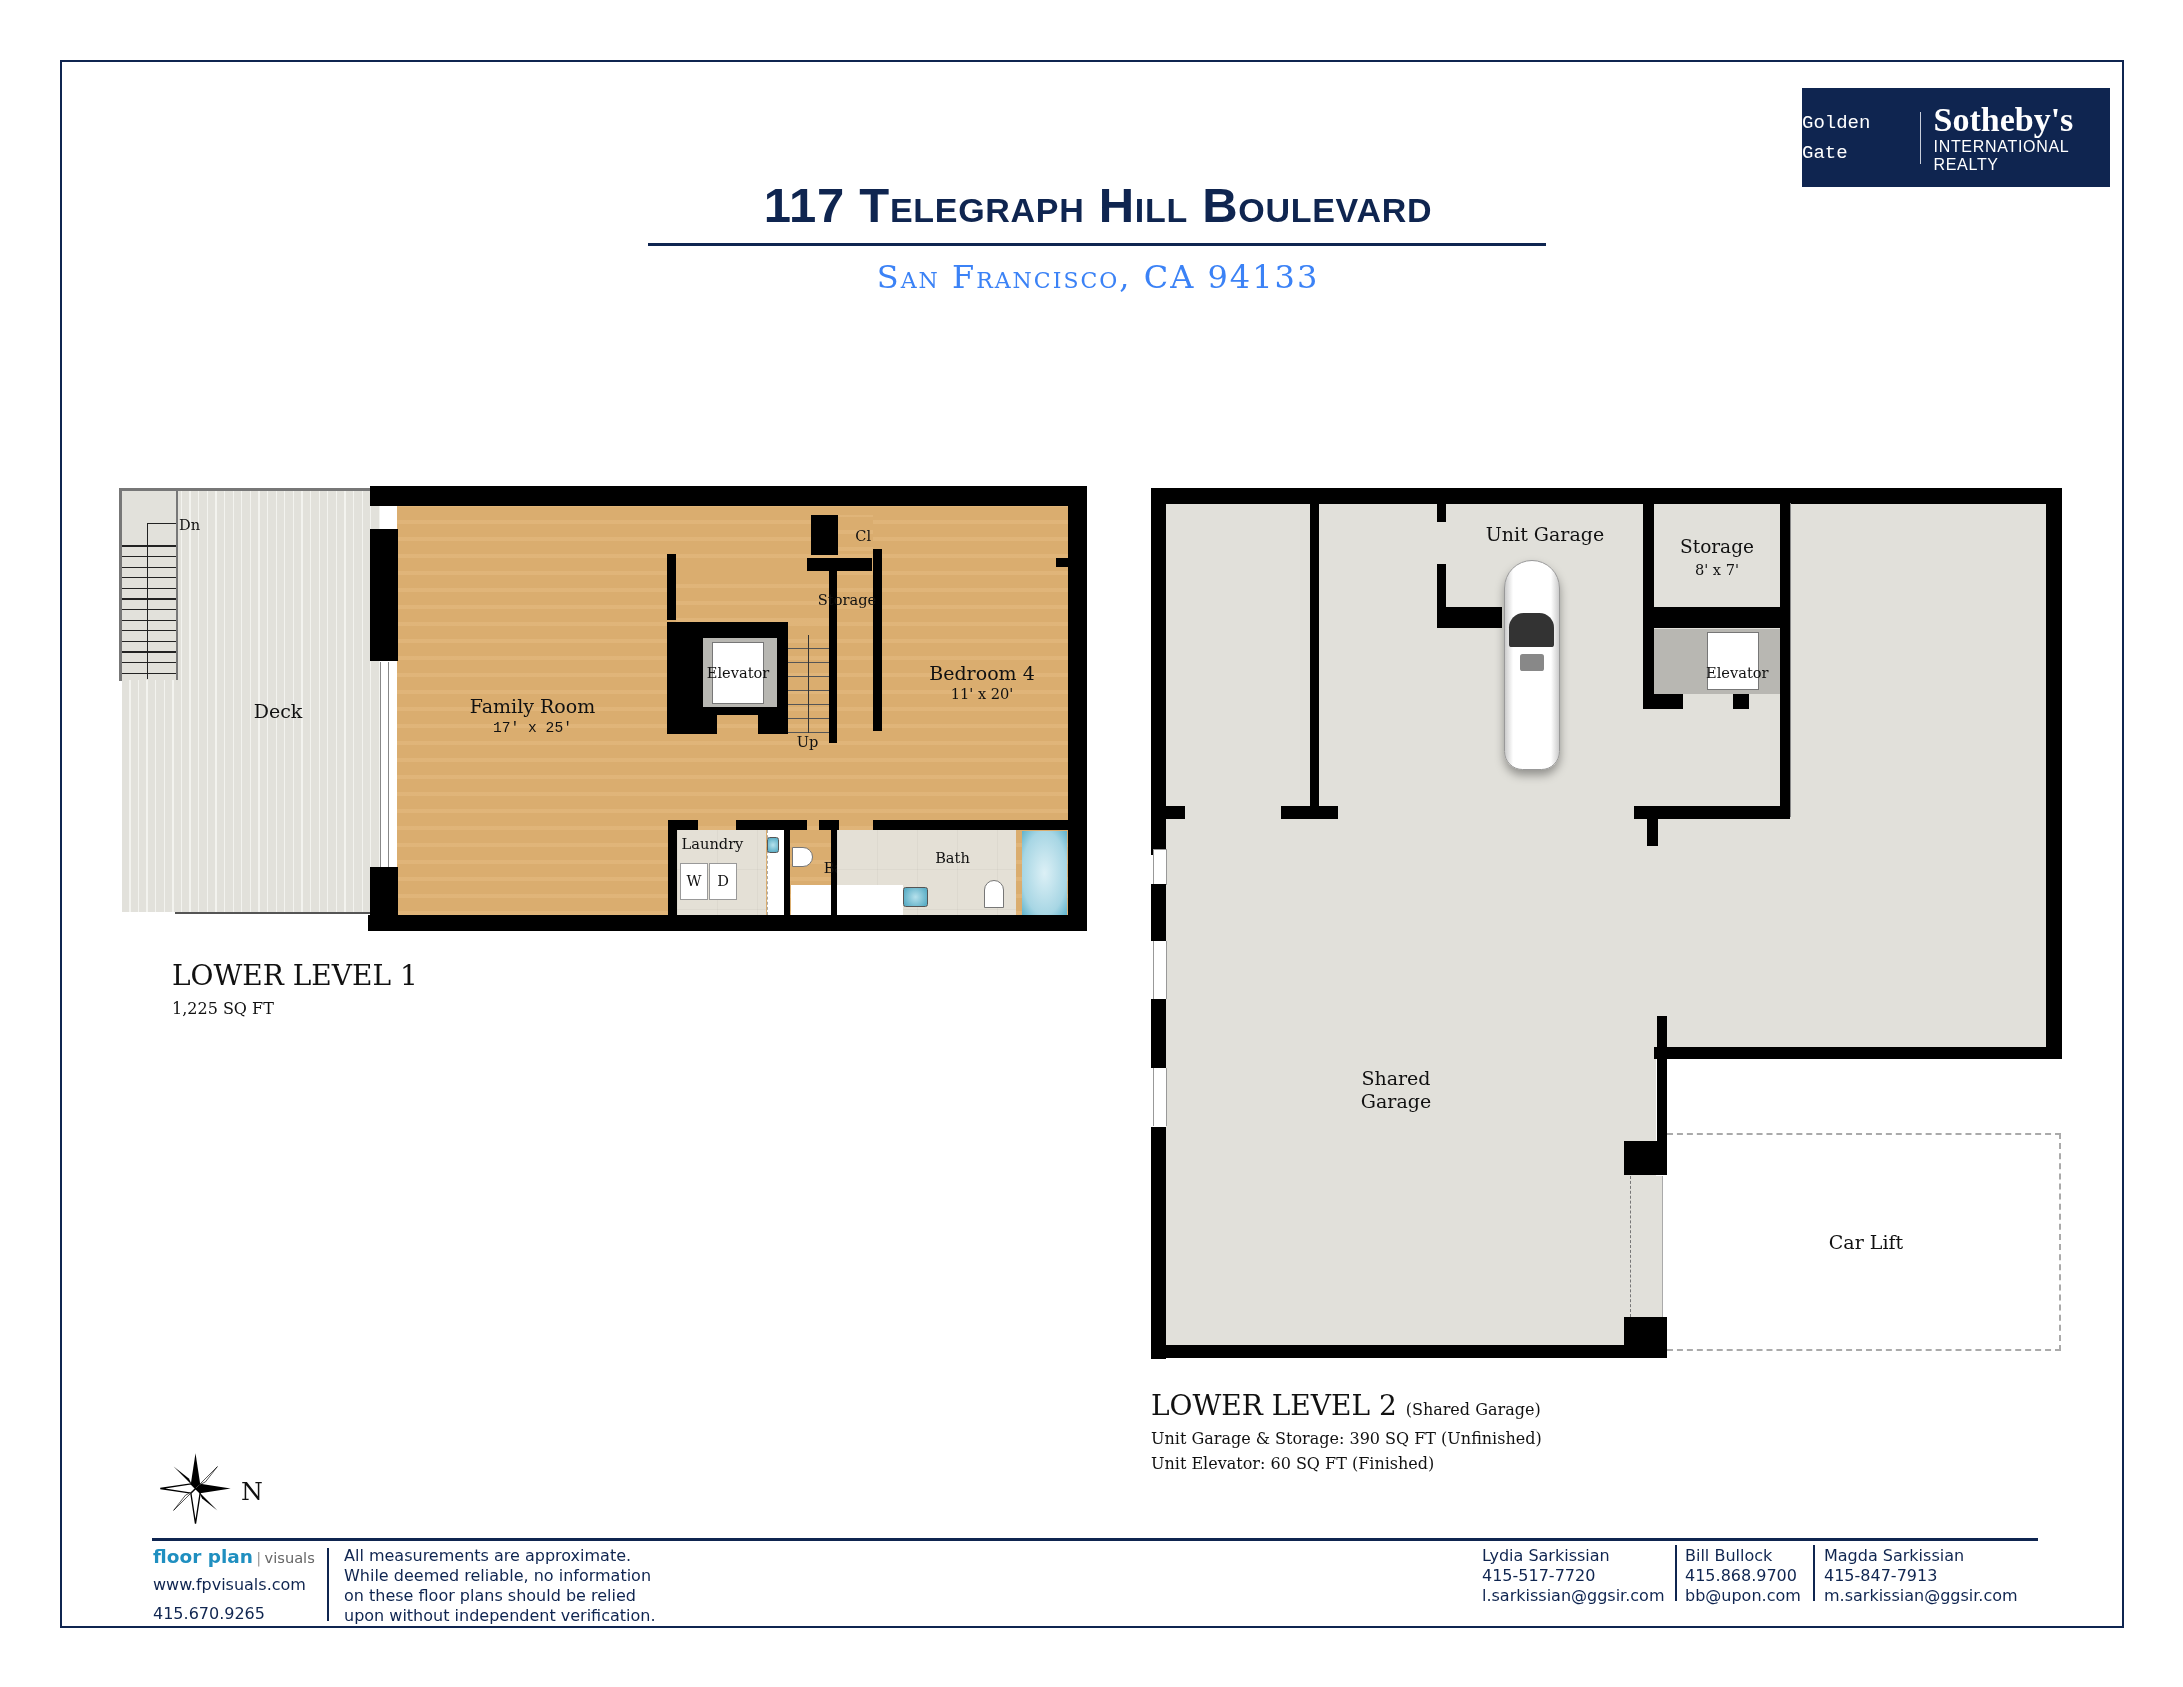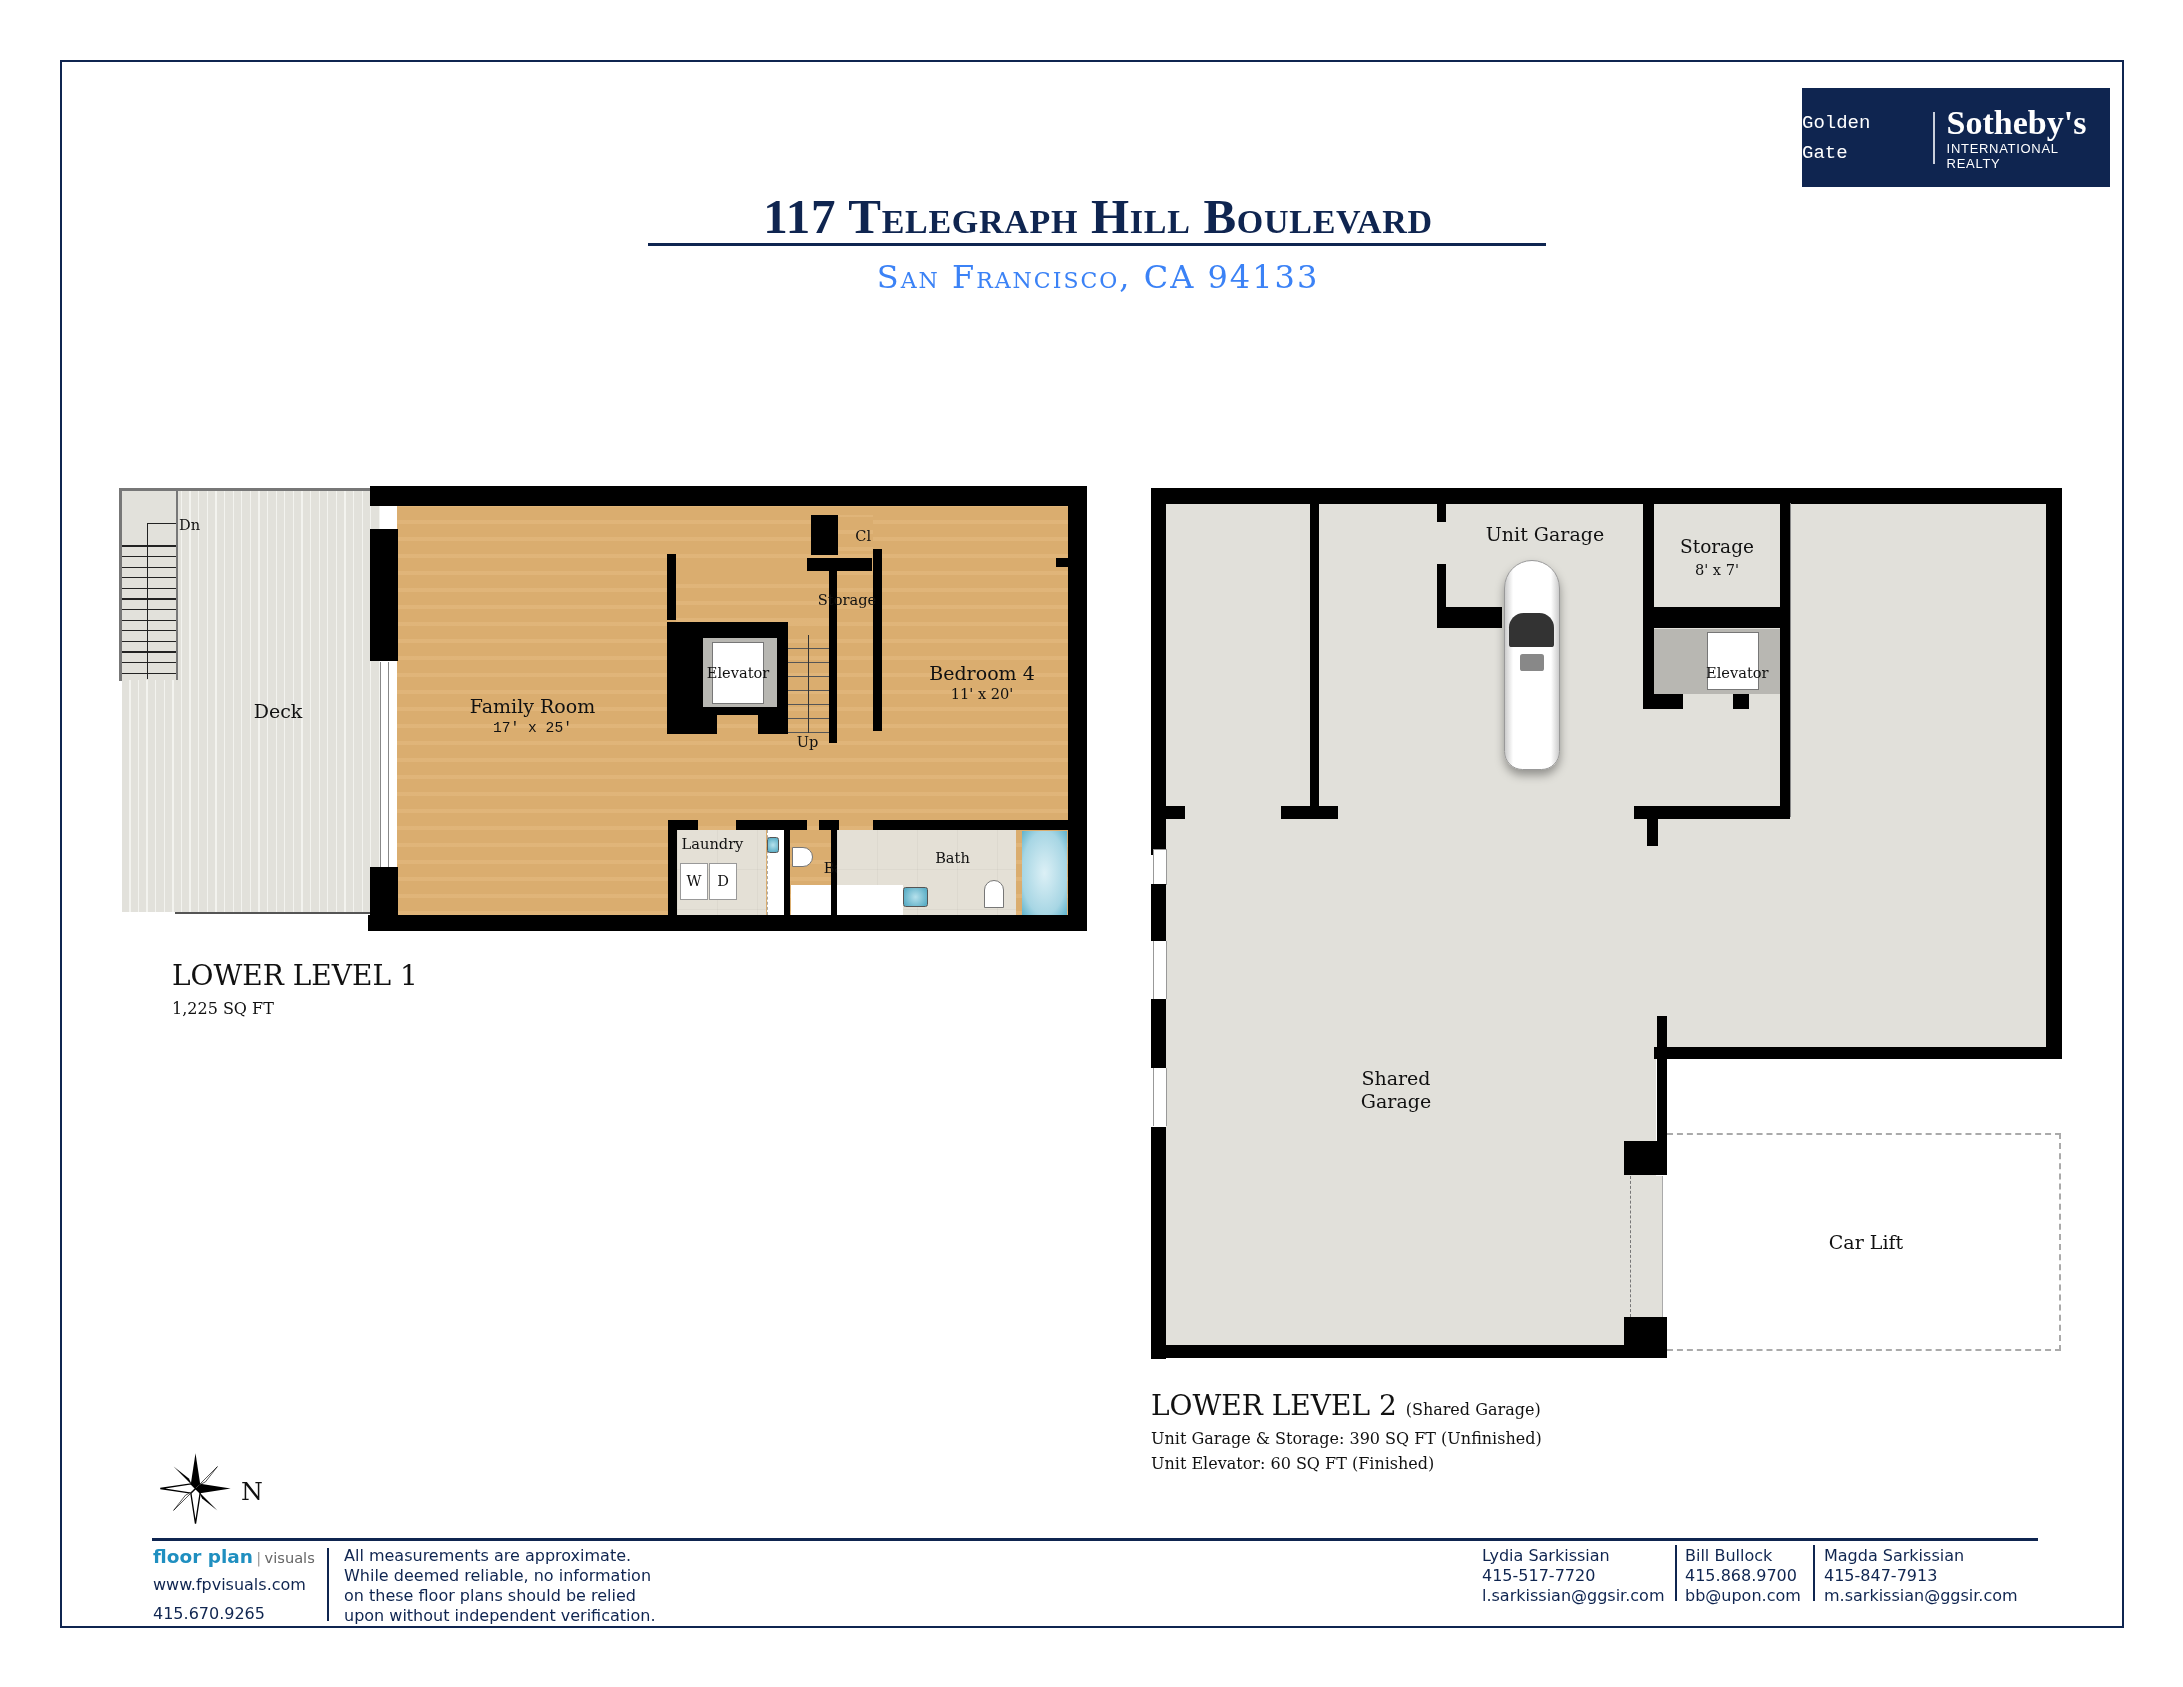--- a/index.html
+++ b/index.html
@@ -1,28 +1,28 @@
 <!DOCTYPE html>
 <html style="font-size:10.6px"><head>
 <meta charset="utf-8">
 <style>
   html,body{margin:0;padding:0;background:#fff;}
   body{width:2183px;height:1687px;position:relative;overflow:hidden;font-family:"DejaVu Serif","Liberation Serif",serif;color:#111;}
   .abs{position:absolute;}
   .frame{position:absolute;left:60px;top:60px;width:2064px;height:1568px;border:2.6px solid #0f2550;box-sizing:border-box;}
   
-  .title{left:635px;top:188px;width:926px;text-align:center;font-family:Liberation Serif, serif;font-size:49px;color:#0f2550;letter-spacing:0.7px;font-variant:small-caps;font-weight:bold;}
+  .title{left:635px;top:177px;width:926px;text-align:center;font-family:Liberation Sans, sans-serif;font-size:49px;color:#0f2550;letter-spacing:0.7px;font-variant:small-caps;font-weight:bold;}
   .title-rule{left:648px;top:243px;width:898px;height:2.6px;background:#0f2550;}
   .subtitle{left:635px;top:258px;width:926px;text-align:center;font-size:32px;color:#3b82f6;font-variant:small-caps;letter-spacing:2px;}
   .logo{left:1802px;top:88px;width:308px;height:99px;background:#0f2550;color:#fff;display:flex;align-items:center;}
   .logo .left{width:136px;text-align:left;font-family:Liberation Mono, monospace;font-size:19px;line-height:30px;padding-right:12px;box-sizing:border-box;}
   .logo .sep{width:1.3px;height:52px;background:#c9cfdb;}
   .logo .right{padding-left:12px;}
   .logo .brand{font-family:"Liberation Serif",serif;font-weight:bold;font-size:34px;line-height:37px;}
-  .logo .sub{font-family:"Liberation Sans",sans-serif;font-size:13px;letter-spacing:0.7px;}
+  .logo .sub{font-family:"Liberation Sans",sans-serif;font-size:16px;letter-spacing:0.7px;}
   
   .wall{position:absolute;background:#000;}
   .wood{position:absolute;background:#deb071;background-image:repeating-linear-gradient(0deg,rgba(255,255,255,.06) 0 4px,rgba(0,0,0,.02) 4px 17px);}
   .conc{position:absolute;background:#e1e0da;}
   .tile{position:absolute;background:#e4e0d6;background-image:linear-gradient(90deg,rgba(0,0,0,.03) 0.7px,transparent 0.7px),linear-gradient(0deg,rgba(0,0,0,.03) 0.7px,transparent 0.7px);background-size:40px 40px;}
   .lbl{position:absolute;text-align:center;font-family:"DejaVu Serif",serif;color:#111;white-space:nowrap;}
   .room{font-size:19px;}
   .dim{font-size:14.6px;}
   .small{font-size:14.6px;}
   .deck{position:absolute;background:#e2e1db;background-image:repeating-linear-gradient(90deg,transparent 0 7.3px,#f3f3ef 7.3px 8.6px);}

